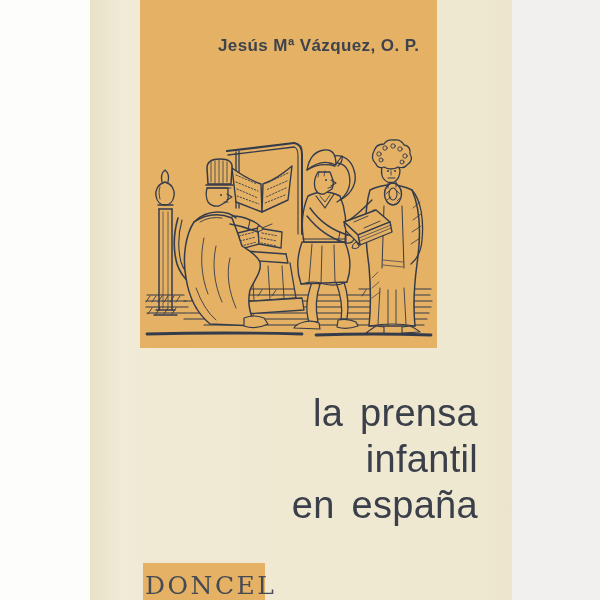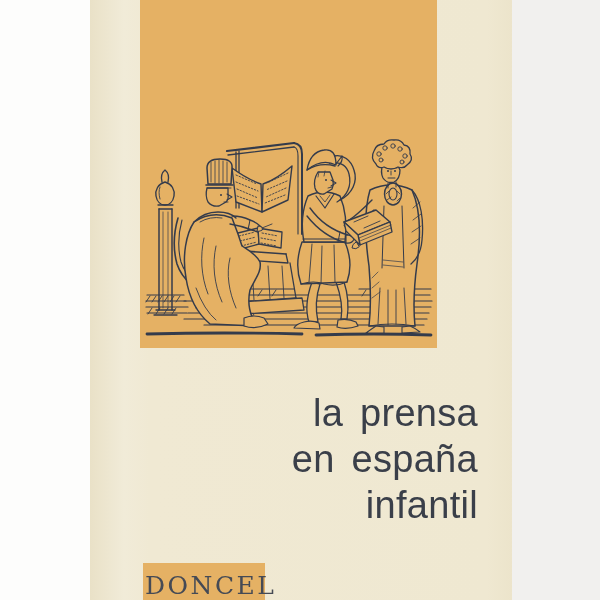--- a/index.html
+++ b/index.html
@@ -23,20 +23,21 @@
 </head>
 <body>
 
 <div class="stage">
   <div class="margin-left"></div>
   <div class="margin-right"></div>
 
   <div class="cover">
 
     <div class="orange-panel">
+      <div class="author">Jesús Mª Vázquez, O. P.</div>
 
       <svg class="woodcut" width="290" height="202" viewBox="0 0 290 202" fill="none" stroke="#343b4b" stroke-width="1.3" stroke-linecap="round" stroke-linejoin="round">
 
         <g stroke-width="1.2">
           <line x1="58" y1="151" x2="150" y2="151"></line>
             <line x1="215" y1="151" x2="287" y2="151"></line>
           <line x1="48" y1="157" x2="286" y2="157"></line>
           <line x1="40" y1="163" x2="288" y2="163"></line>
           <line x1="52" y1="169" x2="287" y2="169"></line>
           <line x1="44" y1="175" x2="285" y2="175"></line>
@@ -287,22 +288,22 @@
           <g stroke-width="0.9">
               <path d="M210 84 L224 78"></path>
               <path d="M220 90 L236 83"></path>
             </g>
         </g>
       </svg>
     </div>
 
     <div class="title-block">
       <div>la prensa</div>
+      <div>infantil</div>
       <div>en españa</div>
-      <div>infantil</div>
     </div>
 
     <div class="publisher-band">
       <div class="publisher">DONCEL</div>
     </div>
 
   </div>
 </div>
 
 </body></html>

